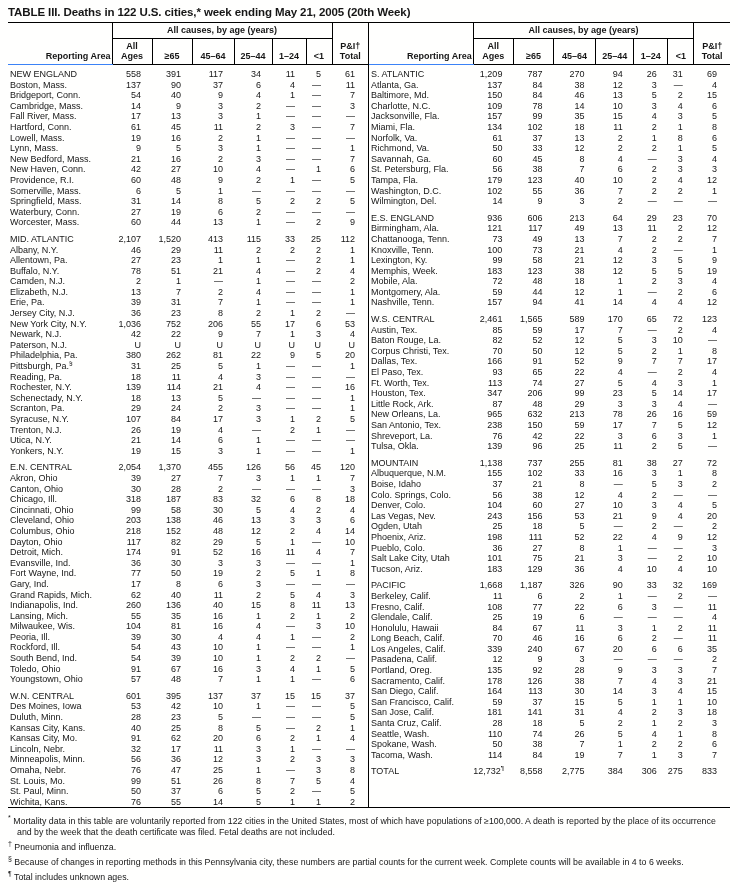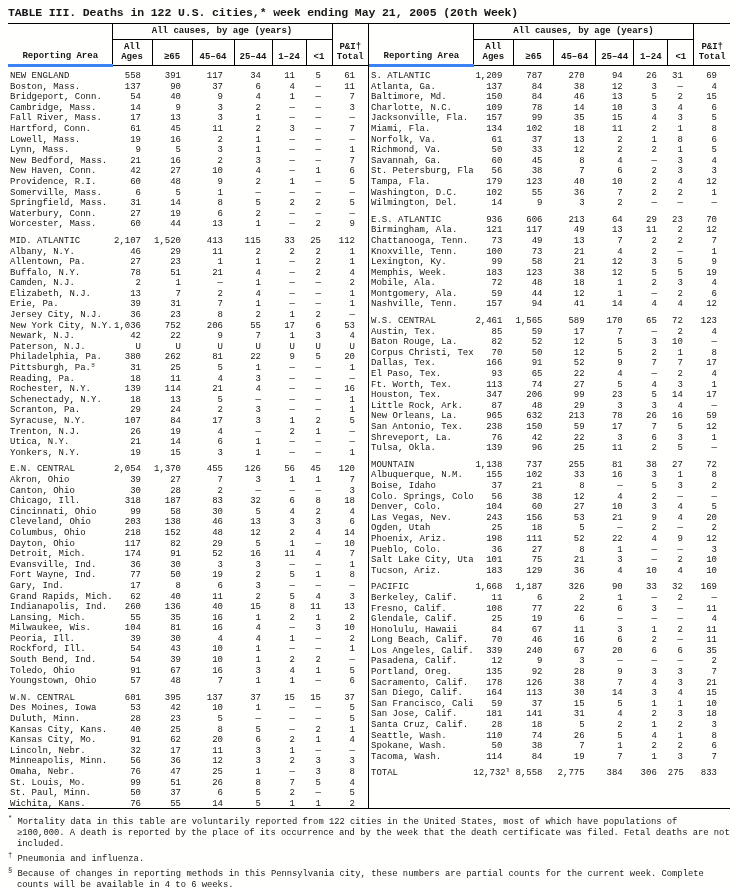--- a/index.html
+++ b/index.html
@@ -2,21 +2,21 @@
 <html><head>
 <meta charset="utf-8">
 <style>
   html, body { margin: 0; padding: 0; background: #ffffff; }
   .page {
     position: relative;
     width: 738px; height: 888px;
     box-sizing: border-box;
     padding: 6px 8px 0 8px;
     background: #fffffe;
-    font-family: Liberation Mono, monospace;
+    font-family: Liberation Sans, sans-serif;
     color: #161616;
     overflow: hidden;
   }
   .title {
     font-size: 11.5px; font-weight: 700;
     margin: 0 0 4px 0; letter-spacing: -0.1px;
   }
   .table-area {
     display: flex; align-items: stretch;
     border-top: 1px solid #000;
@@ -34,21 +34,21 @@
   col.c-2544 { width: 38px; }
   col.c-124  { width: 34px; }
   col.c-lt1  { width: 26px; }
   col.c-pi   { width: 36px; }
   thead th {
     font-size: 9px; font-weight: 700; line-height: 10px;
     padding: 2px 1px 3px 1px;
     vertical-align: bottom; text-align: center;
     white-space: pre-line;
   }
-  thead th.area-h { text-align: center; padding-left: 2px; border-bottom: 3px solid #3b82f6; }
+  thead th.area-h { text-align: right; padding-left: 2px; border-bottom: 1px solid #3b82f6; }
   thead th.group-h { border-left: 1px solid #000; border-bottom: 1px solid #000; margin-top: 44px; }
   thead th.pi-h { border-left: 1px solid #000; border-bottom: 1px solid #000; }
   thead tr.h2 th { border-left: 1px solid #000; border-bottom: 1px solid #000; }
   tbody { }
   tbody tr.spacer-top td { height: 4px; }
   tbody td {
     font-size: 9px; line-height: 10.6px;
     padding: 0; white-space: nowrap; overflow: hidden;
   }
   tbody td.area { padding-left: 2px; }
@@ -955,21 +955,21 @@
               <td class="num">3</td>
               <td class="num">2</td>
               <td class="num">—</td>
               <td class="num">—</td>
               <td class="num pi">—</td>
             </tr>
             <tr class="gap-row">
               <td colspan="8"></td>
             </tr>
             <tr class="section-row">
-              <td class="area">E.S. ATLANTIC</td>
+              <td class="area">E.S. ENGLAND</td>
               <td class="num">936</td>
               <td class="num">606</td>
               <td class="num">213</td>
               <td class="num">64</td>
               <td class="num">29</td>
               <td class="num">23</td>
               <td class="num pi">70</td>
             </tr>
             <tr class="city-row">
               <td class="area">Birmingham, Ala.</td>

